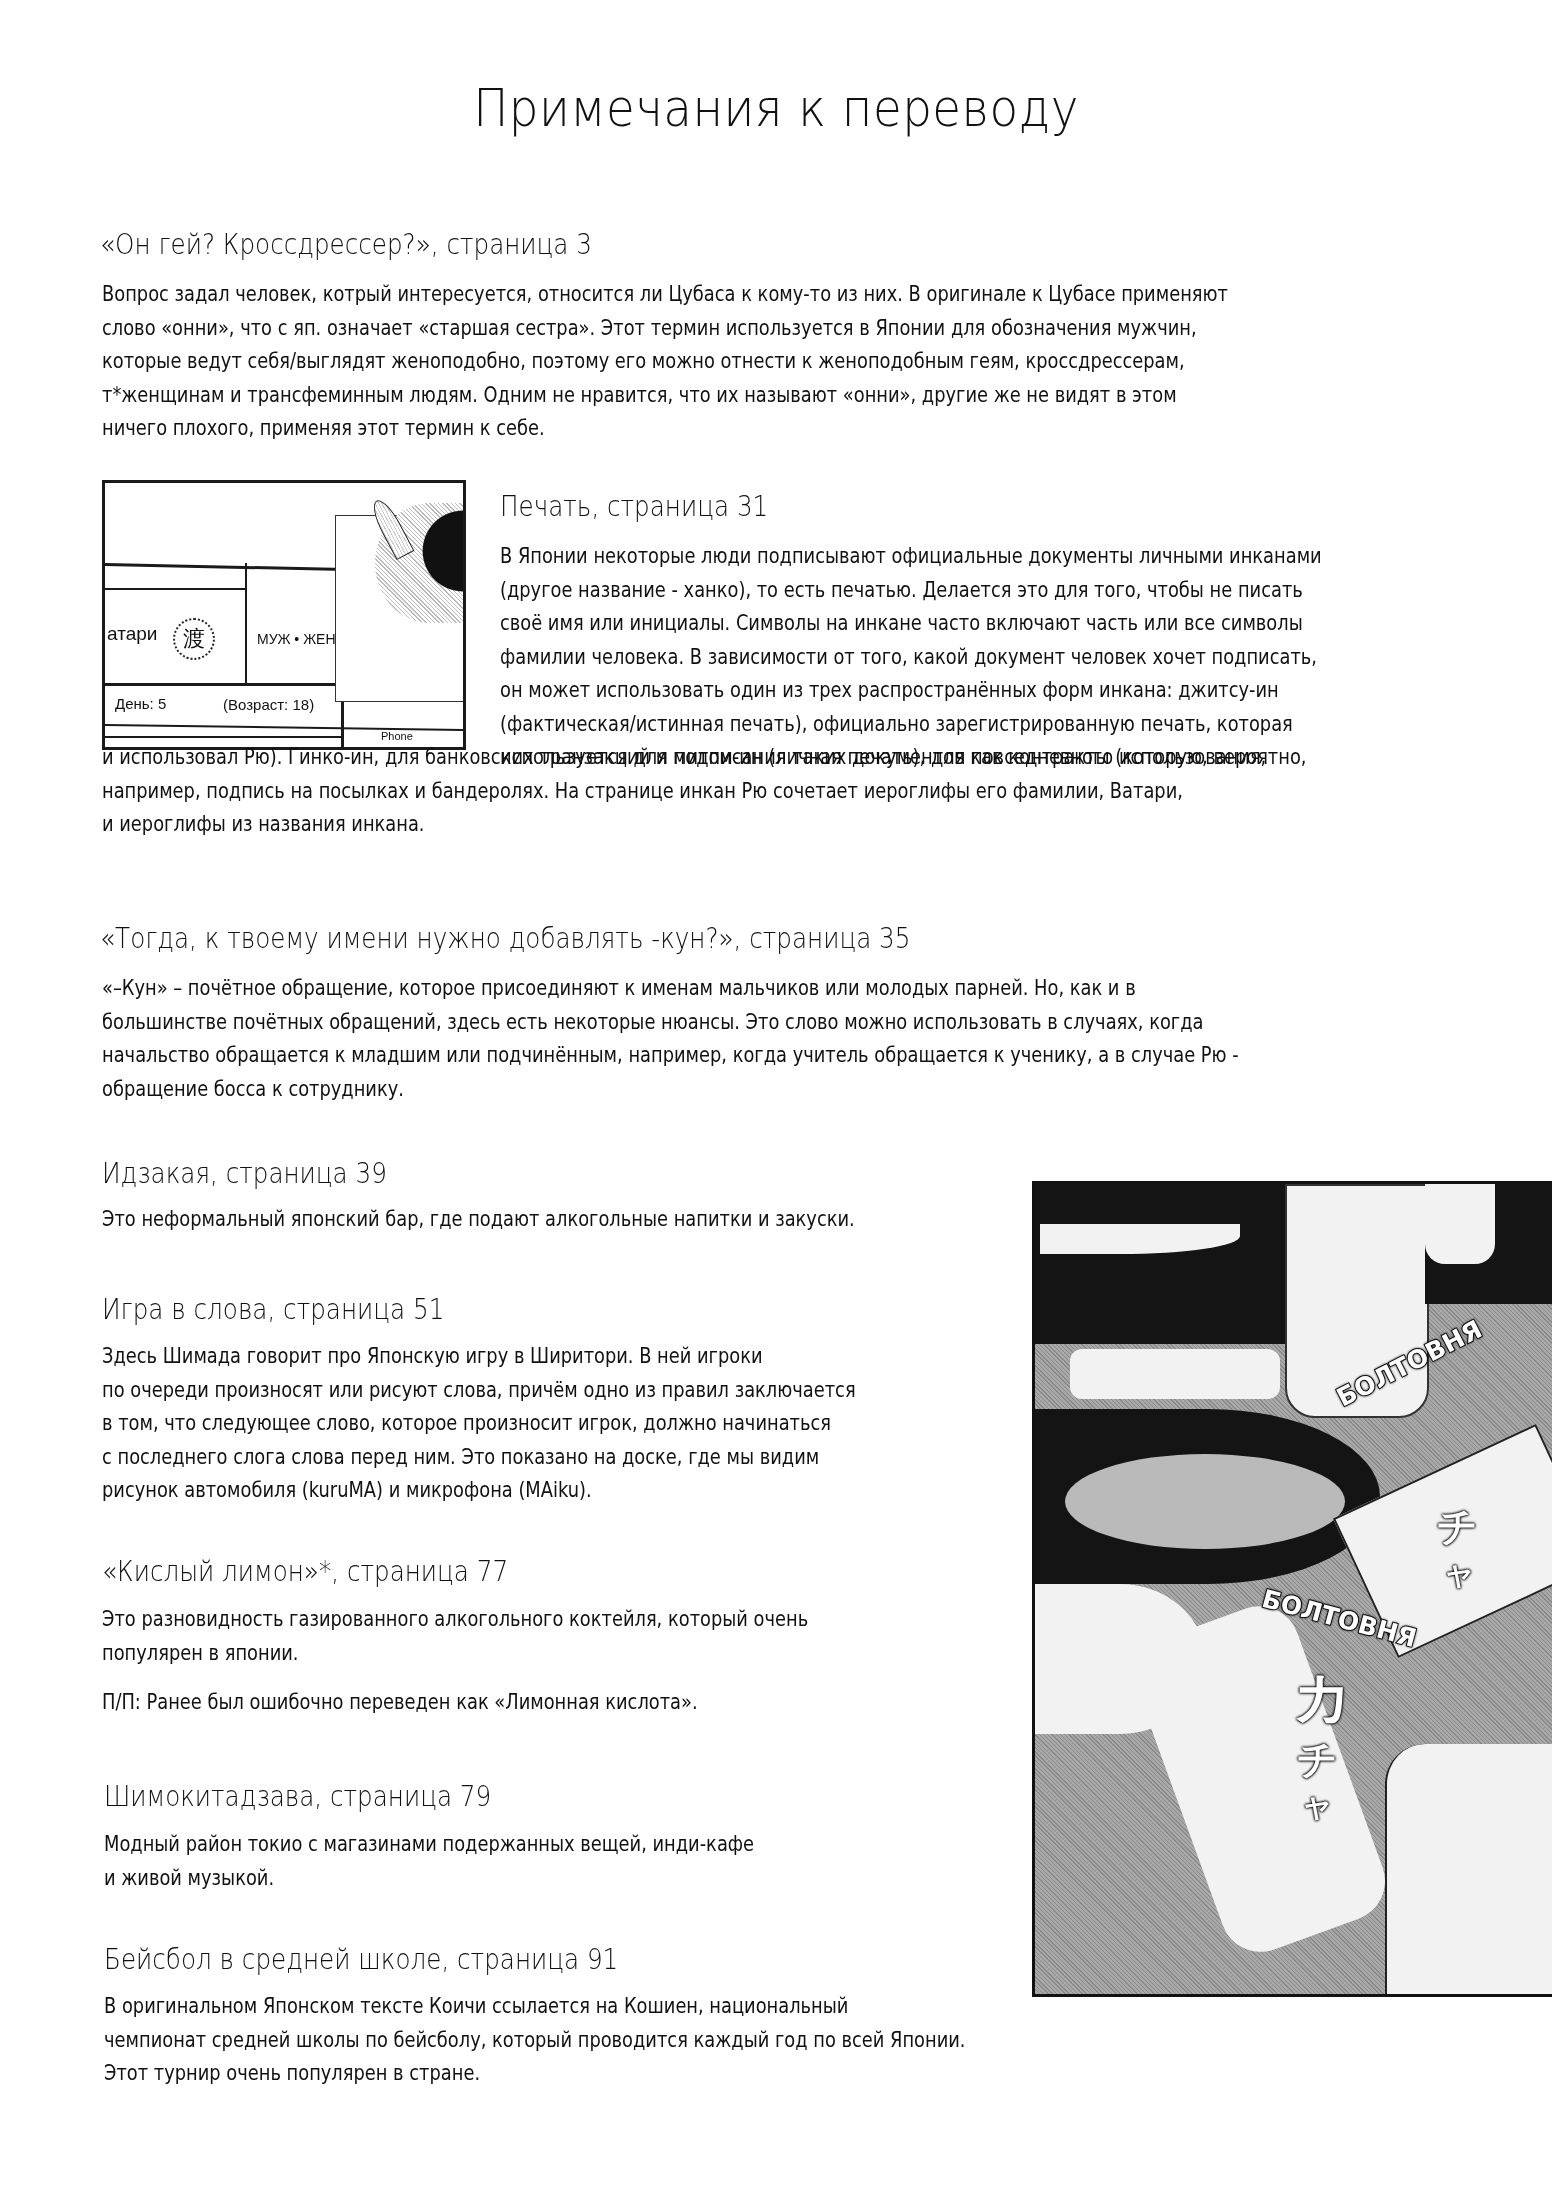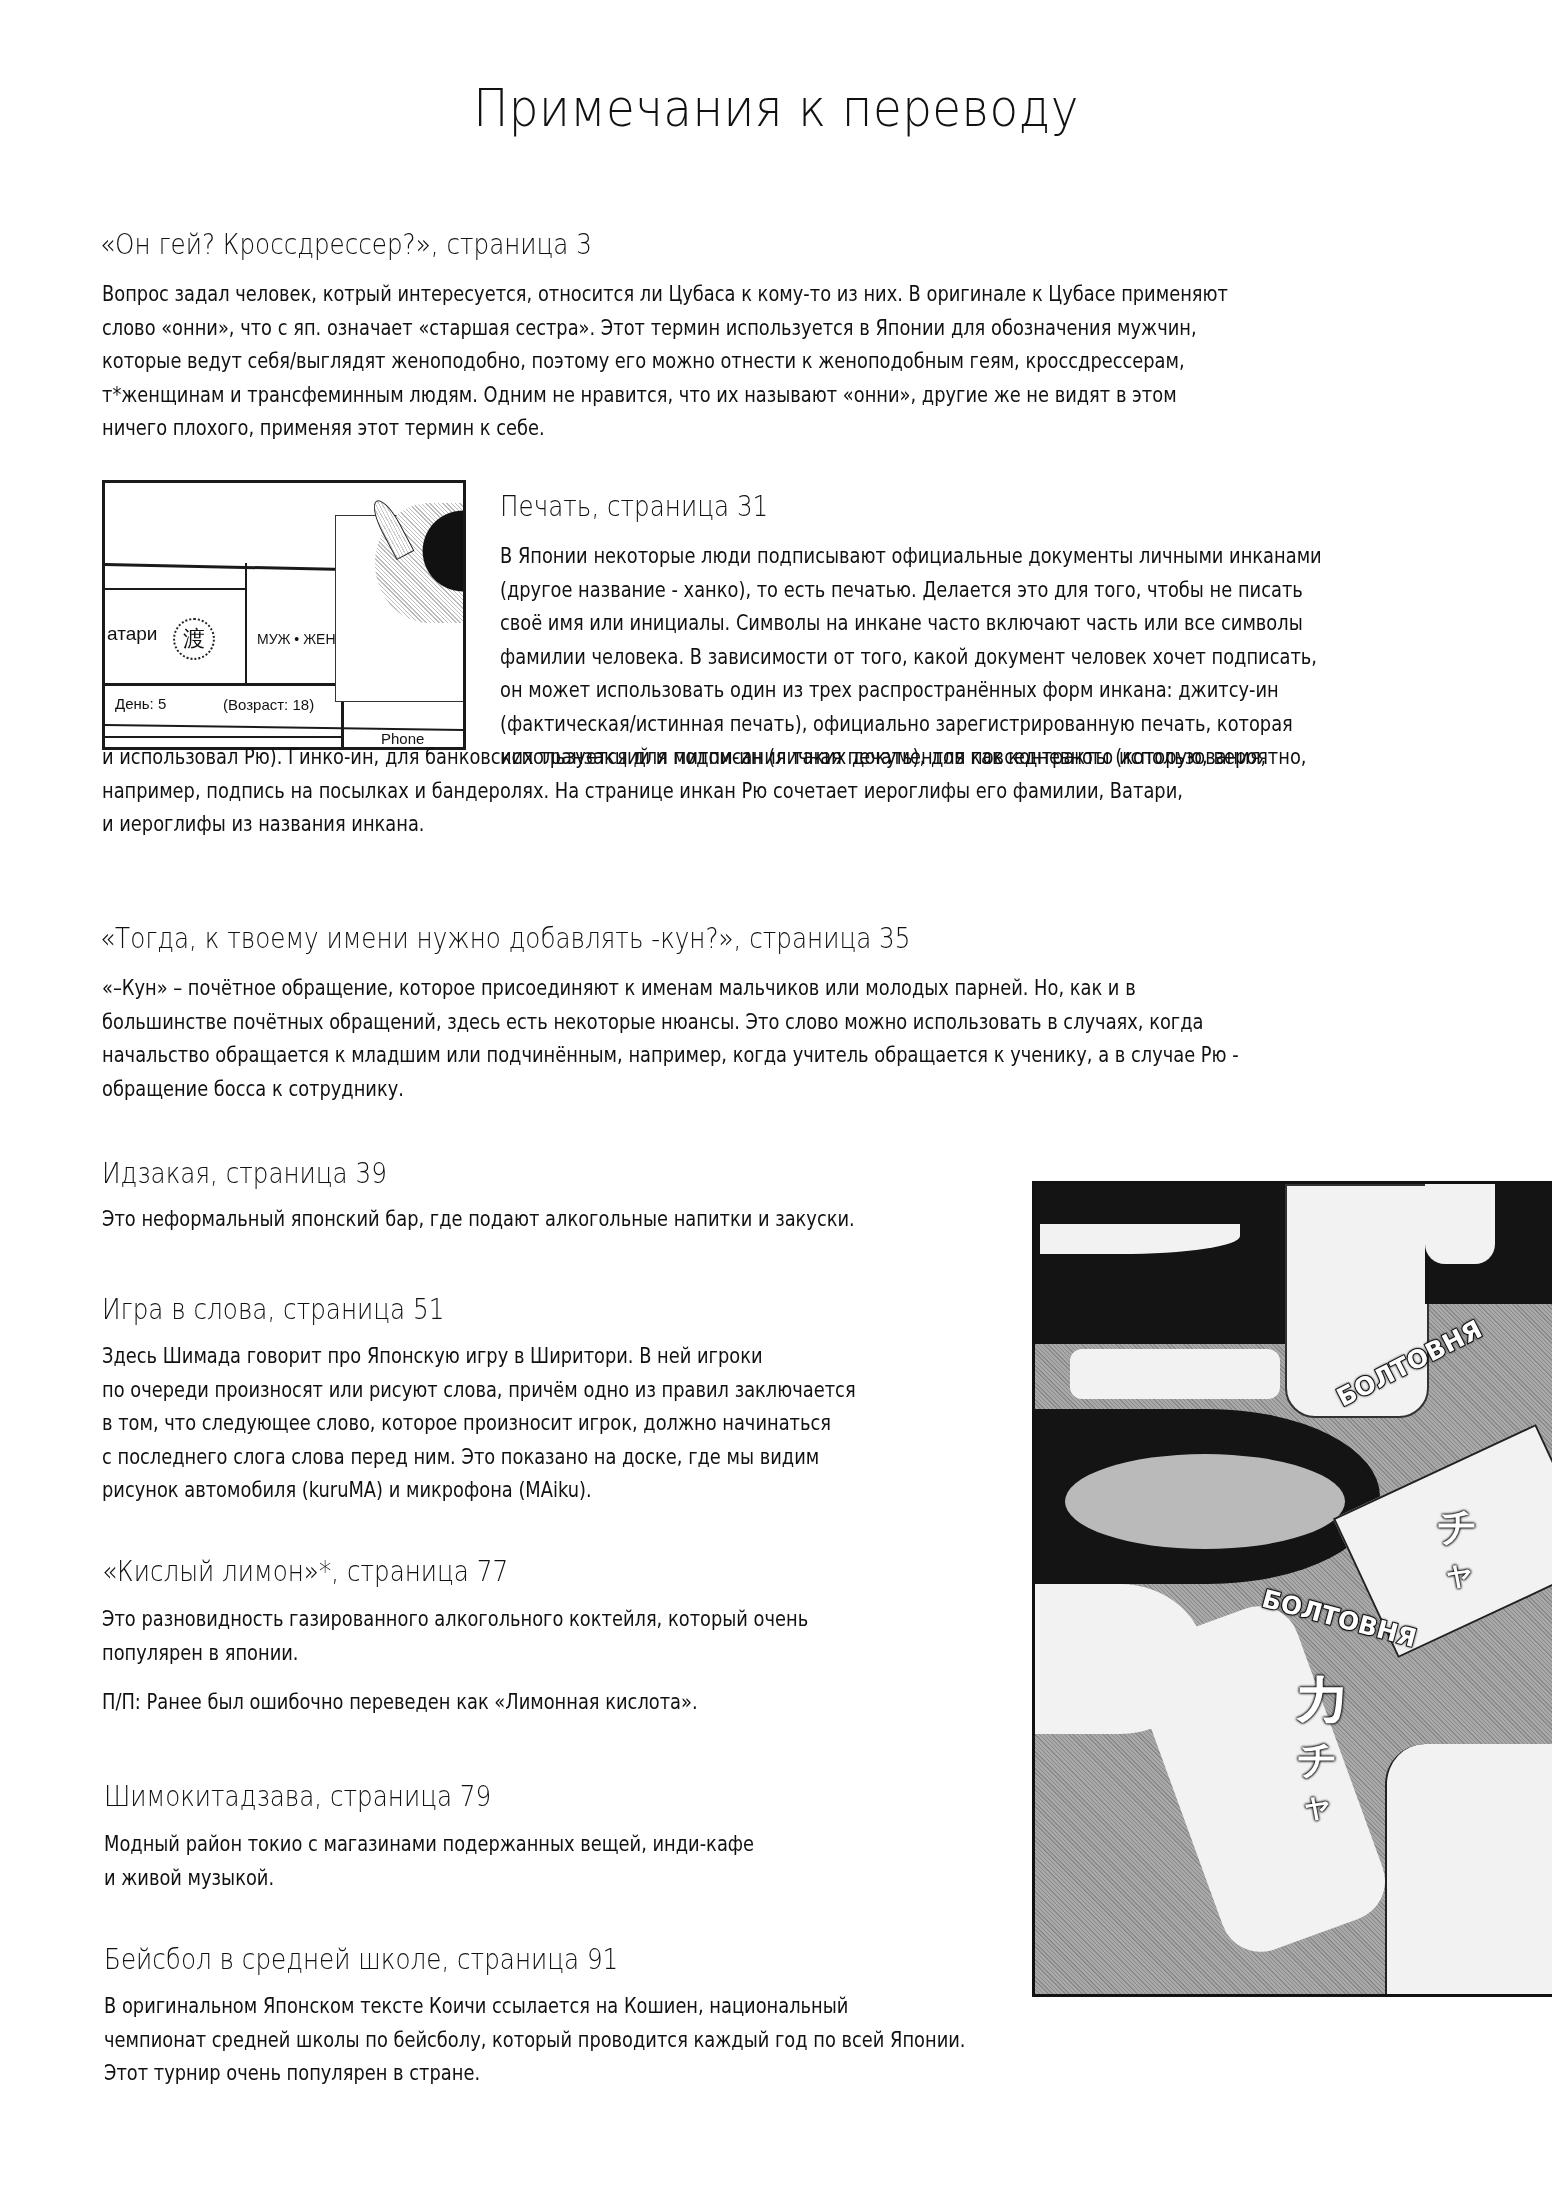--- a/index.html
+++ b/index.html
@@ -78,21 +78,21 @@
   <div class="line" style="left:0;top:241px;width:360px;height:2px;transform:rotate(0.8deg);transform-origin:left;"></div>
   <div class="line" style="left:0;top:253px;width:236px;height:2px;"></div>
   <div class="photo"></div>
   <div class="hair"></div>
   <div class="pen"></div>
   <span class="txt" style="left:2px;top:140px;font-size:19px;">атари</span>
   <div class="seal">渡</div>
   <span class="txt" style="left:152px;top:148px;font-size:14px;">МУЖ • ЖЕН</span>
   <span class="txt" style="left:10px;top:212px;font-size:15px;">День: 5</span>
   <span class="txt" style="left:118px;top:213px;font-size:15px;">(Возраст: 18)</span>
-  <span class="txt" style="left:276px;top:247px;font-size:15px;text-align:center;">Phone</span>
+  <span class="txt" style="left:276px;top:247px;font-size:11px;text-align:center;">Phone</span>
 </div>
 
 <div class="abs h s2h">Печать, страница 31</div>
 <div class="abs p s2p">
   <span class="ln">В Японии некоторые люди подписывают официальные документы личными инканами</span>
   <span class="ln">(другое название - ханко), то есть печатью. Делается это для того, чтобы не писать</span>
   <span class="ln">своё имя или инициалы. Символы на инкане часто включают часть или все символы</span>
   <span class="ln">фамилии человека. В зависимости от того, какой документ человек хочет подписать,</span>
   <span class="ln">он может использовать один из трех распространённых форм инкана: джитсу-ин</span>
   <span class="ln">(фактическая/истинная печать), официально зарегистрированную печать, которая</span>

